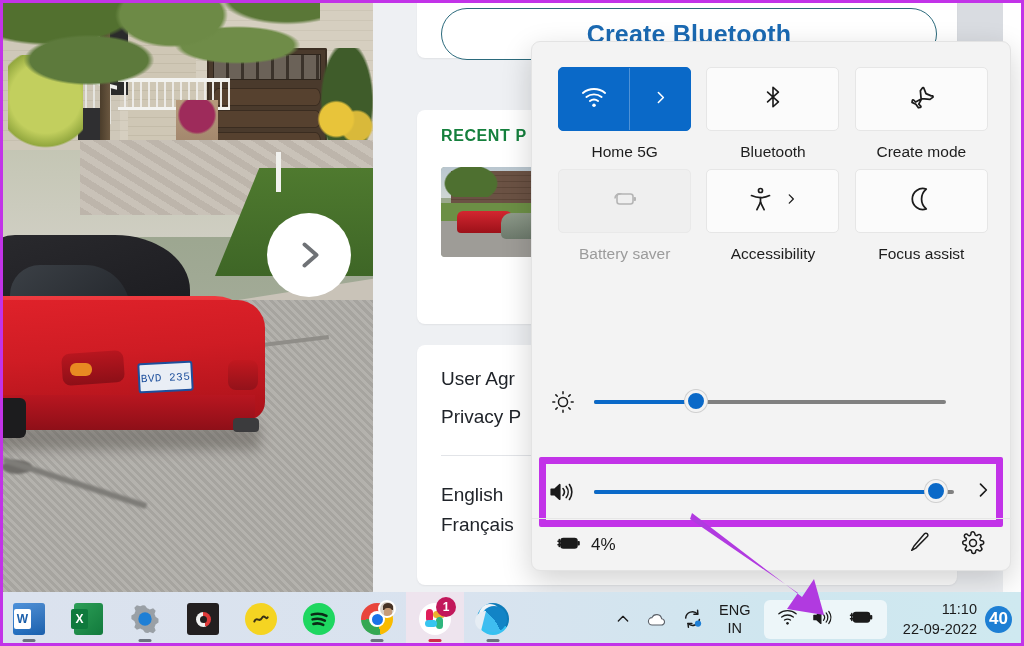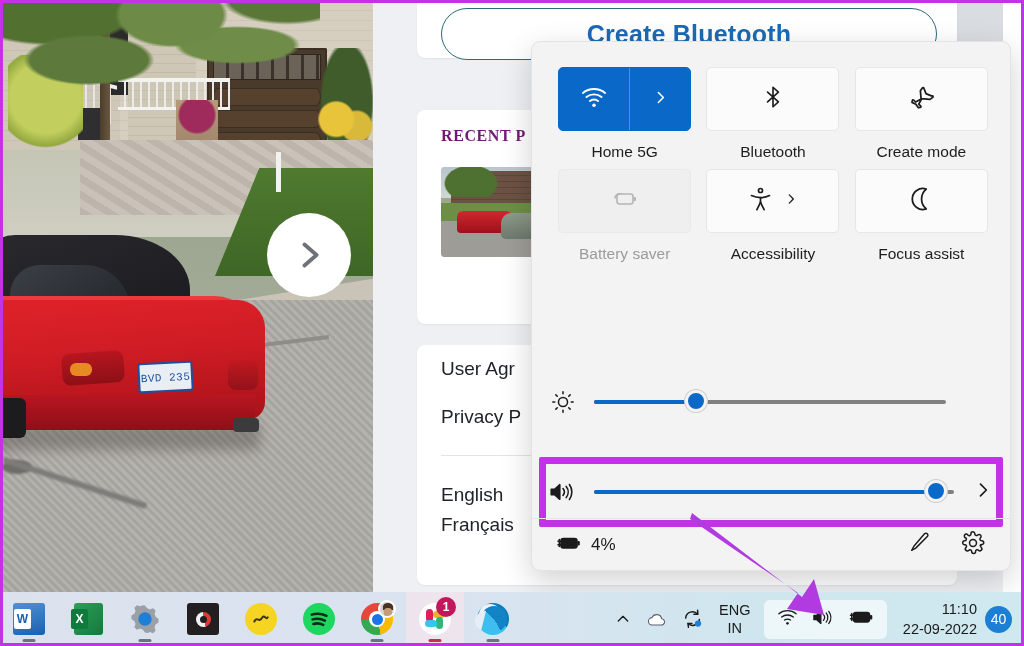--- a/index.html
+++ b/index.html
@@ -230,21 +230,21 @@
     position:absolute; left:24px; top:60px; width:496px; height:52px;
     border:1.6px solid #2b6a7c; border-radius:28px; background:#fff;
     display:flex; align-items:center; justify-content:center;
   }
   #btn-create span {
     font-size:25px; font-weight:bold; color:#1b6ab3; letter-spacing:0.2px;
   }
   #card-recent { left:417px; top:110px; width:540px; height:214px; }
   #recent-title {
     position:absolute; left:24px; top:17px;
-    font-size:16px; font-weight:bold; color:#701a75; letter-spacing:0.6px;font-family:Liberation Serif, serif;
+    font-size:16px; font-weight:bold; color:#15803d; letter-spacing:0.6px;
   }
   #recent-thumb {
     position:absolute; left:24px; top:57px; width:152px; height:90px;
     border-radius:4px; overflow:hidden; background:#9aa88c;
   }
   #recent-thumb .t-sky{position:absolute;left:0;top:0;width:100%;height:34%;
      background:linear-gradient(#b9c6cf,#cfd6d4);}
   #recent-thumb .t-house{position:absolute;left:10px;top:4px;width:120px;height:40px;
      background:repeating-linear-gradient(0deg,#6b5244 0 5px,#5d4638 5px 6px);}
   #recent-thumb .t-tree{position:absolute;left:0;top:-4px;width:60px;height:34px;
@@ -253,21 +253,21 @@
      background:#6c8f45;}
   #recent-thumb .t-road{position:absolute;left:0;top:60%;width:100%;height:40%;
      background:#9e9c97;}
   #recent-thumb .t-car1{position:absolute;left:16px;top:44px;width:58px;height:22px;
      background:linear-gradient(#d32630,#9c1119); border-radius:6px 10px 4px 4px;}
   #recent-thumb .t-car2{position:absolute;left:60px;top:46px;width:80px;height:26px;
      background:linear-gradient(#8e9a8a,#6d7a6c); border-radius:10px 16px 5px 5px;}
 
   #card-links { left:417px; top:345px; width:540px; height:240px; }
   .link-row { position:absolute; left:24px; font-size:19px; color:#20242a; }
-  #link-user { top:13px; }
+  #link-user { top:23px; }
   #link-privacy { top:61px; }
   #links-div { position:absolute; left:24px; top:110px; width:492px; height:1px; background:#e2e4e8; }
   #link-en { top:127px;margin-top:12px; }
   #link-fr { top:169px; }
   #link-es { position:absolute; left:300px; top:169px; font-size:19px; color:#20242a; }
 
   
   #quick-settings {
     position:absolute; left:531px; top:41px; width:480px; height:530px;
     background:#f3f3f3; border-radius:9px;
@@ -372,22 +372,23 @@
     display:flex; align-items:center; gap:12px;
     background: rgba(255,255,255,0.62); border-radius:6px;
     padding: 7px 12px; margin: 0 6px;
   }
   #tray-clock {
     text-align:right; font-size:14.5px; color:#1b1b1b; line-height:20px;
     margin-left:10px; margin-right:8px;
   }
   #tray-badge {
     width:27px; height:27px; border-radius:50%; background:#1d7fd4;
-    color:#fff; font-size:14px; display:flex; align-items:center; justify-content:center;
+    color:#fff; font-size:17px; display:flex; align-items:center; justify-content:center;
     margin-right:12px;
+    font-weight:bold;
   }
 
   
   #screen-border {
     position:absolute; left:0; top:0; width:1024px; height:646px;
     border:3px solid #c233e8; pointer-events:none;
   }
   #arrow { position:absolute; left:690px; top:505px; width:180px; height:115px; pointer-events:none; }
 </style>
 </head>

